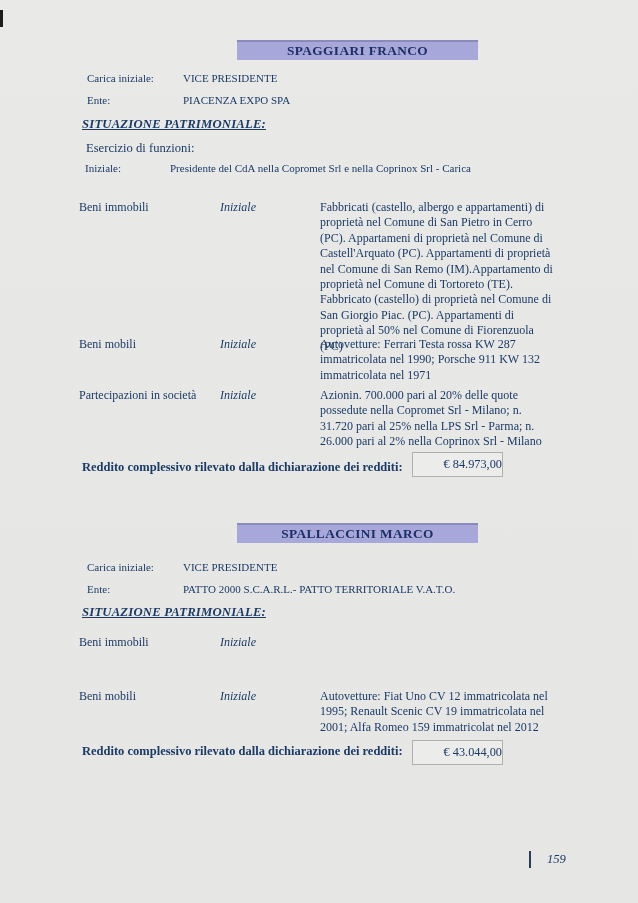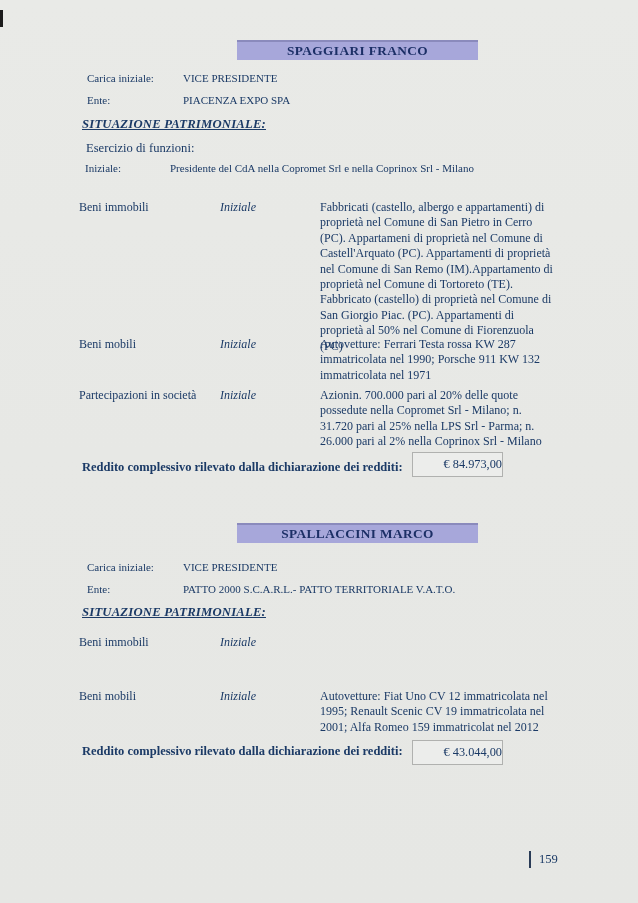--- a/index.html
+++ b/index.html
@@ -88,24 +88,25 @@
     background: #ecedeb;
     text-align: right;
     line-height: 23px;
     font-size: 12.3px;
   }
   .page-num {
     position: absolute;
     left: 529px;
     top: 851px;
     border-left: 2px solid #2a3c57;
-    padding-left: 8px;
+    padding-left: 16px;
     height: 17px;
     line-height: 16px;
     font-size: 12.6px;
+    font-style: italic;
   }
 </style>
 </head>
 <body>
 
 <div class="page">
   <div class="scan-mark"></div>
 
   <div class="sec-header" style="top:40px">SPAGGIARI FRANCO</div>
 
@@ -118,21 +119,21 @@
     <span class="info-label">Ente:</span>
     <span>PIACENZA EXPO SPA</span>
   </div>
 
   <div class="situazione" style="top:116px; left:82px">SITUAZIONE PATRIMONIALE:</div>
 
   <div class="plain-line" style="top:140px; left:86px">Esercizio di funzioni:</div>
 
   <div class="info-row" style="top:160px; left:85px">
     <span class="info-label narrow">Iniziale:</span>
-    <span>Presidente del CdA nella Copromet Srl e nella Coprinox Srl - Milano</span>
+    <span>Presidente del CdA nella Copromet Srl e nella Coprinox Srl - Carica</span>
   </div>
 
   <div class="asset-row" style="top:200px">
     <span class="col-cat">Beni immobili</span>
     <span class="col-per">Iniziale</span>
     <span class="col-desc">Fabbricati (castello, albergo e appartamenti) di proprietà nel Comune di San Pietro in Cerro (PC). Appartameni di proprietà nel Comune di Castell'Arquato (PC). Appartamenti di proprietà nel Comune di San Remo (IM).Appartamento di proprietà nel Comune di Tortoreto (TE). Fabbricato (castello) di proprietà nel Comune di San Giorgio Piac. (PC). Appartamenti di proprietà al 50% nel Comune di Fiorenzuola (PC)</span>
   </div>
 
   <div class="asset-row" style="top:337px">
     <span class="col-cat">Beni mobili</span>

